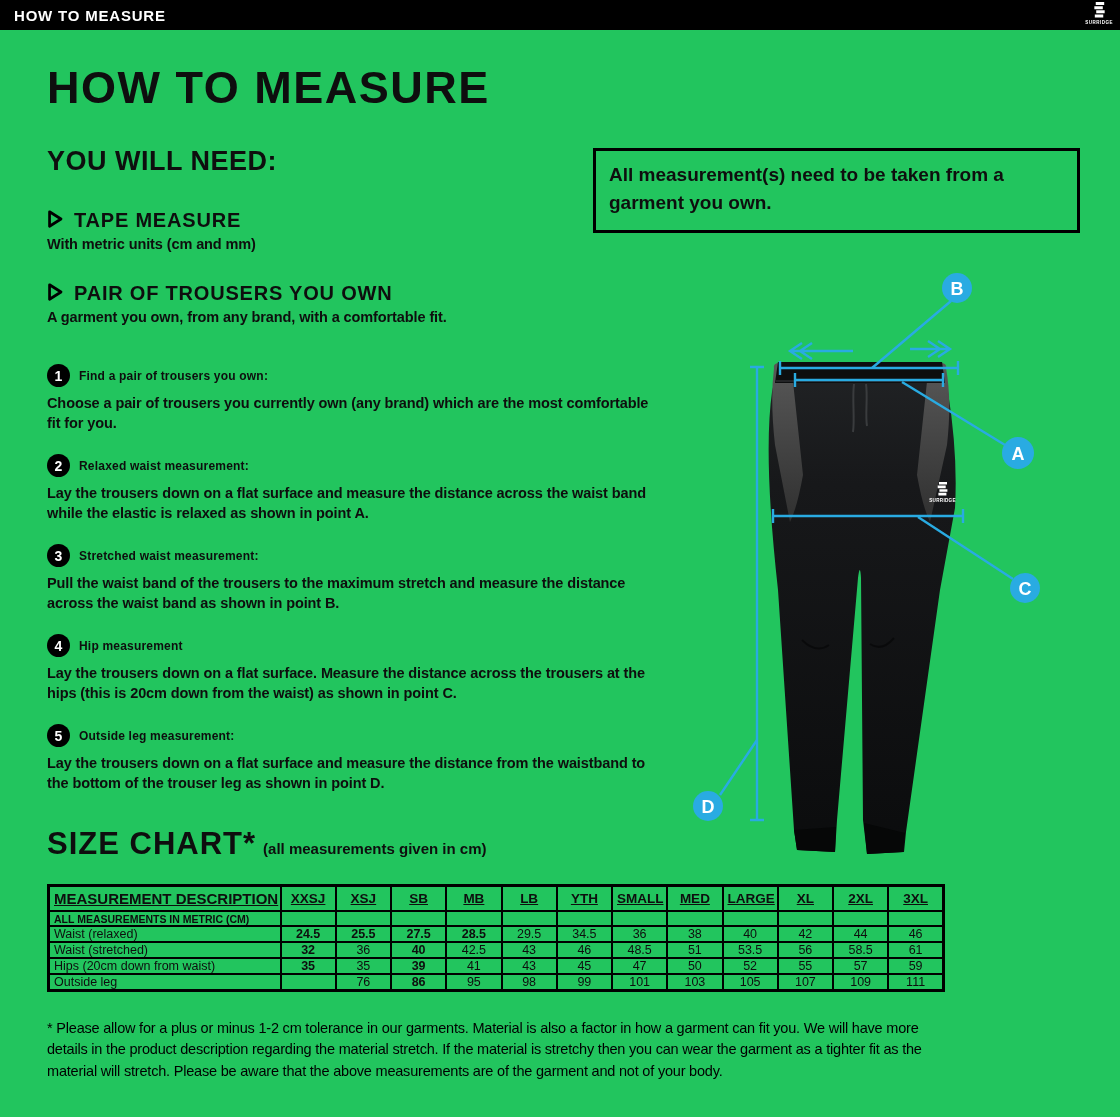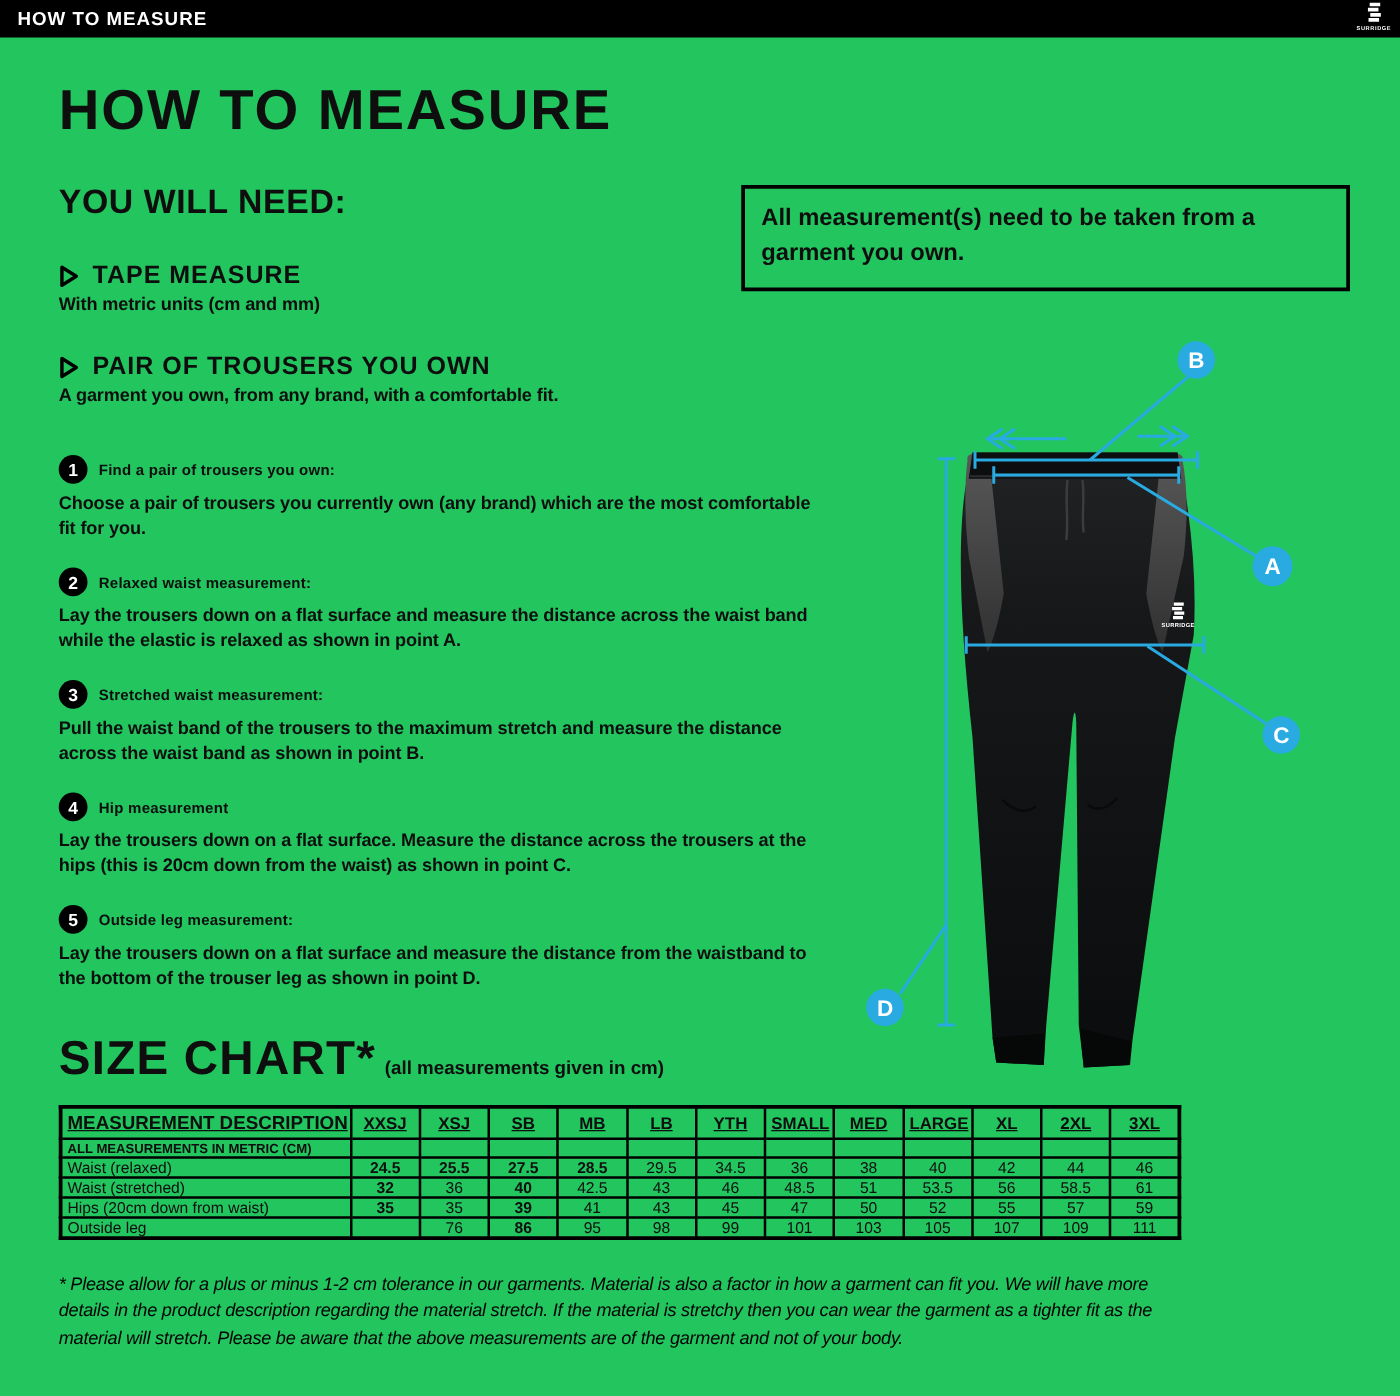--- a/index.html
+++ b/index.html
@@ -14,49 +14,49 @@
   .brand-text{font-size:4.5px;font-weight:700;letter-spacing:.5px;color:#fff;margin-top:1px;}
 
   h1.title{position:absolute;left:47px;top:62px;margin:0;font-size:45px;font-weight:700;letter-spacing:1.5px;}
   h2.ywn{position:absolute;left:47px;top:146px;margin:0;font-size:27px;font-weight:700;letter-spacing:.5px;}
 
   .notice{position:absolute;left:593px;top:148px;width:487px;height:85px;border:3px solid #000;
           box-sizing:border-box;padding:10px 13px;font-size:19px;font-weight:700;line-height:1.45;}
 
   .need{position:absolute;left:47px;width:610px;}
   .need1{top:209px}.need2{top:282px}
-  .need-head{display:flex;align-items:center;gap:10px;}
+  .need-head{display:flex;gap:10px;}
   .need-title{font-size:20px;font-weight:700;letter-spacing:.8px;}
   .need-desc{font-size:14.5px;font-weight:700;margin-top:4px;letter-spacing:-.1px;}
 
   .step{position:absolute;left:47px;width:612px;}
   .s1{top:364px}.s2{top:454px}.s3{top:544px}.s4{top:634px}.s5{top:724px}
   .step-head{display:flex;align-items:center;gap:9px;}
   .step-num{width:23px;height:23px;border-radius:50%;background:#000;color:#fff;font-size:14px;
             font-weight:700;display:flex;align-items:center;justify-content:center;flex:0 0 23px;}
   .step-title{font-size:12px;font-weight:700;letter-spacing:.2px;}
   .step-desc{margin:6px 0 0;font-size:14.5px;font-weight:700;line-height:1.4;letter-spacing:-.1px;}
 
   .sc-head{position:absolute;left:47px;top:826px;}
-  .sc-title{font-size:38px;font-weight:700;letter-spacing:1px;}
+  .sc-title{font-size:31px;font-weight:700;letter-spacing:1px;}
   .sc-sub{font-size:15px;font-weight:700;margin-left:7px;}
 
   table.sizes{position:absolute;left:47px;top:884px;width:898px;border-collapse:collapse;
               table-layout:fixed;border:3px solid #000;}
   table.sizes th,table.sizes td{border:2px solid #000;padding:0 4px;overflow:hidden;white-space:nowrap;}
   table.sizes thead th{height:23px;font-size:13.5px;font-weight:700;text-align:center;text-decoration:underline;}
   table.sizes thead th.desc{font-size:15px;text-align:left;}
   table.sizes tr.metric td{height:13px;font-size:10.5px;font-weight:700;text-align:left;}
   table.sizes tbody td{height:13px;font-size:12.5px;font-weight:400;text-align:center;}
   table.sizes tbody td.label{text-align:left;}
   table.sizes tbody td.b{font-weight:700;}
   col.desc-col{width:232px;}
 
   .footnote{position:absolute;left:47px;top:1018px;width:908px;margin:0;font-size:14.5px;
-            font-weight:400;line-height:1.47;letter-spacing:-.2px;color:#000;font-style:italic;}
+            font-weight:400;line-height:1.47;letter-spacing:-.2px;color:#000;}
 
   .diagram{position:absolute;left:690px;top:260px;width:420px;height:600px;}
   .diagram text.badge-letter{font-family:"Liberation Sans",sans-serif;font-weight:700;font-size:18px;}
   .diagram text.leg-logo-text{font-family:"Liberation Sans",sans-serif;font-weight:700;}
 </style>
 </head>
 <body>
 
 <div class="page">
 

